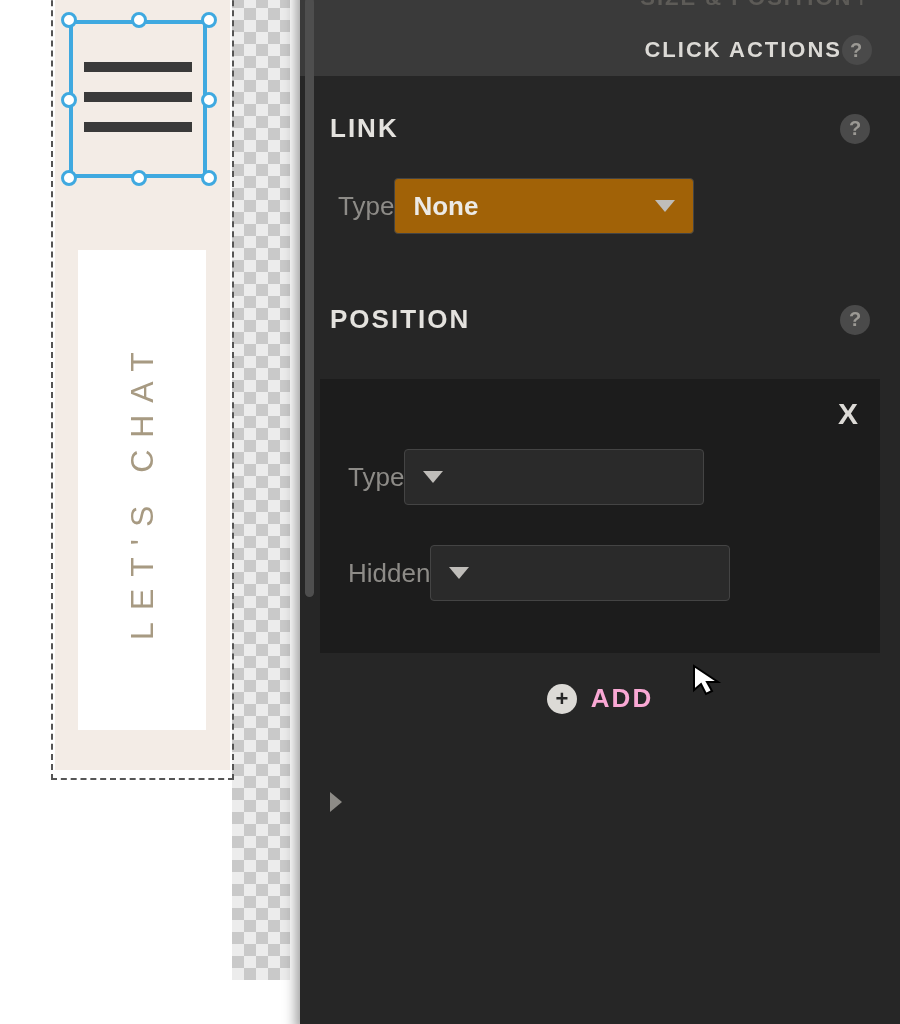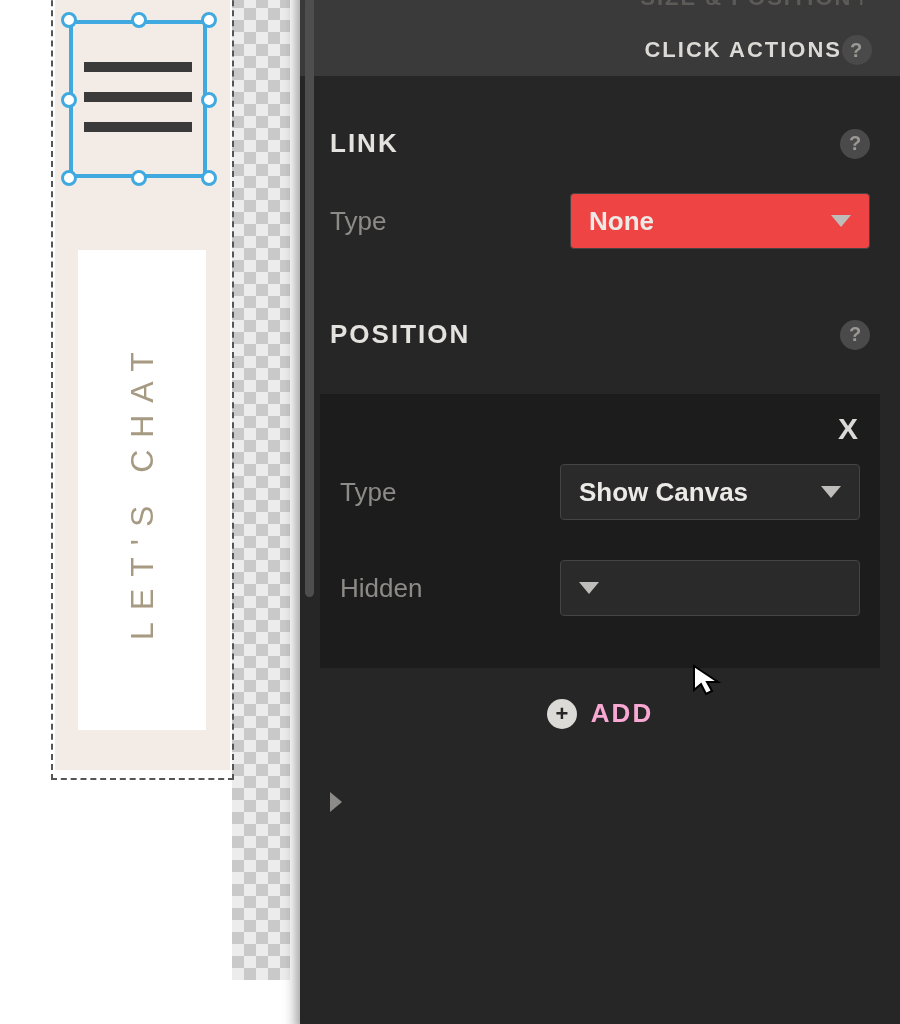--- a/index.html
+++ b/index.html
@@ -121,37 +121,38 @@
   }
   .section-bar.first { margin-top: 0; color:#5d5b57; }
   .help-dot {
     width: 30px; height: 30px; border-radius: 50%;
     background: #4a4a4a; color: #9b9994;
     display: flex; align-items: center; justify-content: center;
     font-weight: 700; font-size: 20px;
   }
 
   .sub-section {
-    padding: 52px 30px 10px 30px;
+    padding: 37px 30px 10px 30px;
   }
   .sub-head {
     display:flex;align-items:center;justify-content:space-between;
     margin-bottom: 34px;
   }
   .sub-title {
     font-weight: 700; letter-spacing: 2px; font-size: 26px; color: #e4e2de;
   }
   .row {
-    display:flex;align-items:center;justify-content:space-between;
+    display:flex;align-items:center;
     margin-bottom: 30px;
+    margin-left: 8px;
   }
   .row-label { font-size: 26px; color: #8d8b87; }
   .select {
     width: 300px; height: 56px;
-    background: #ef4444;
+    background: #a16207;
     border: 1px solid #444;
     border-radius: 4px;
     display:flex;align-items:center;justify-content:space-between;
     padding: 0 18px;
     font-size: 26px; color: #eceae6; font-weight: 600;
     cursor: pointer;
   }
   .caret-down {
     width:0;height:0;border-left:10px solid transparent;border-right:10px solid transparent;border-top:12px solid #bfbdb9;
   }
@@ -243,21 +244,20 @@
       <span class="sub-title">POSITION</span>
       <span class="help-dot">?</span>
     </div>
   </div>
 
   <div class="actions-card">
     <span class="close-x">X</span>
     <div class="row">
       <span class="row-label">Type</span>
       <div class="select">
-        <span>Show Canvas</span>
         <span class="caret-down"></span>
       </div>
     </div>
     <div class="row">
       <span class="row-label">Hidden</span>
       <div class="select">
         <span class="caret-down"></span>
       </div>
     </div>
   </div>

